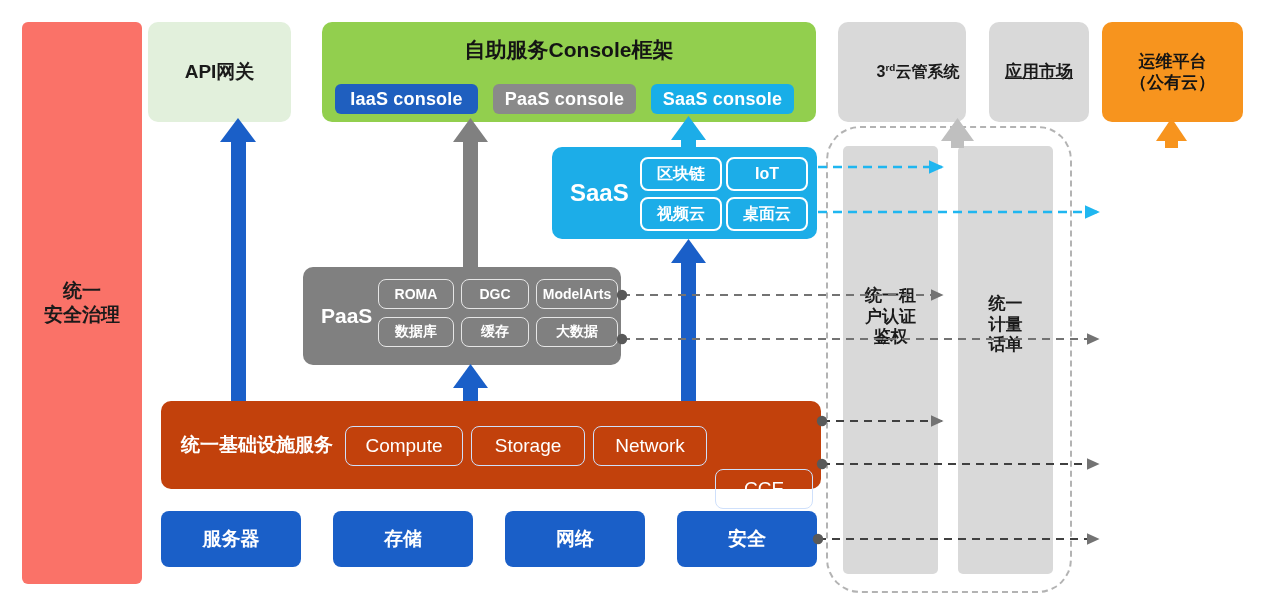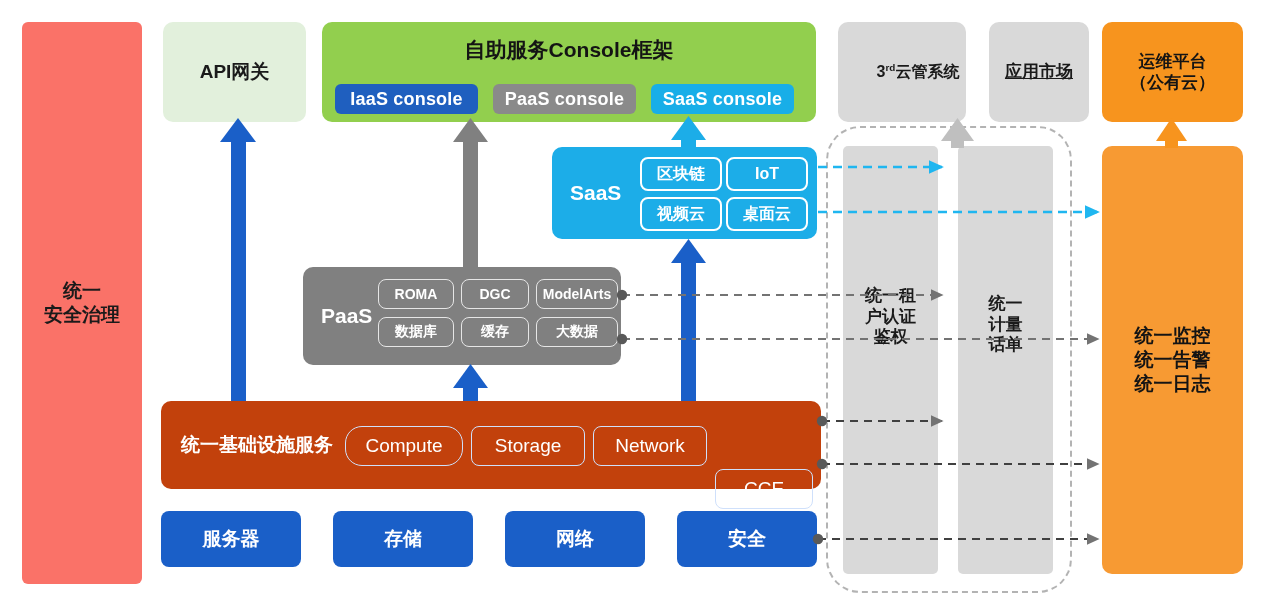--- a/index.html
+++ b/index.html
@@ -25,21 +25,21 @@
   .grey-box{background:#D9D9D9;color:#1a1a1a;font-size:16px;font-weight:600;border-radius:10px;}
   .grey-box.small{font-size:17px;}
   sup{font-size:.62em;vertical-align:super;}
 
   
   .orange-box{background:#F7941E;color:#141414;font-size:17px;font-weight:700;border-radius:10px;}
   .ops-col{background:#F79A33;color:#141414;font-size:19px;font-weight:700;border-radius:10px;}
 
   
   .saas-panel{background:#1CADE8;border-radius:10px;}
-  .saas-label{position:absolute;left:18px;top:50%;transform:translateY(-50%);color:#fff;font-size:21px;font-weight:600;}
+  .saas-label{position:absolute;left:18px;top:50%;transform:translateY(-50%);color:#fff;font-size:24px;font-weight:600;}
   .saas-item{position:absolute;border:2px solid #ffffff;border-radius:8px;color:#fff;font-size:16px;font-weight:600;display:flex;align-items:center;justify-content:center;background:transparent;}
 
   
   .paas-panel{background:#808080;border-radius:10px;}
   .paas-label{position:absolute;left:18px;top:50%;transform:translateY(-50%);color:#fff;font-size:21px;font-weight:600;}
   .paas-item{position:absolute;border:1.6px solid #e6e6e6;border-radius:8px;color:#fff;font-size:14px;font-weight:600;display:flex;align-items:center;justify-content:center;background:transparent;}
 
   
   .iaas-band{background:#c2410c;border-radius:10px;}
   .iaas-label{position:absolute;left:20px;top:50%;transform:translateY(-50%);color:#fff;font-size:19px;font-weight:600;}
@@ -61,21 +61,21 @@
 </head>
 <body>
 
 <div id="canvas">
 
   <div class="box security-col" style="left:22px;top:22px;width:120px;height:562px;flex-direction:column;">
     <span>统一</span>
     <span>安全治理</span>
   </div>
 
-  <div class="box api-gw" style="left:163px;top:22px;width:143px;height:100px;">
+  <div class="box api-gw" style="left:148px;top:22px;width:143px;height:100px;">
     <span>API网关</span>
   </div>
 
   <div class="console-frame" style="position:absolute;left:322px;top:22px;width:494px;height:100px;">
     <div class="console-title">自助服务Console框架</div>
 
     <div class="console-chip chip-iaas" style="left:13px;top:62px;width:143px;height:30px;">
       <span>IaaS console</span>
     </div>
     <div class="console-chip chip-paas" style="left:171px;top:62px;width:143px;height:30px;">
@@ -113,25 +113,20 @@
   </div>
 
   <div class="vband" style="left:958px;top:146px;width:95px;height:428px;">
     <div class="vband-label" style="top:148px;">
       <div>统一</div>
       <div>计量</div>
       <div>话单</div>
     </div>
   </div>
 
-  <div class="box ops-col" style="left:1102px;top:146px;width:141px;height:428px;flex-direction:column;">
-    <span>统一监控</span>
-    <span>统一告警</span>
-    <span>统一日志</span>
-  </div>
 
   <div class="saas-panel" style="position:absolute;left:552px;top:147px;width:265px;height:92px;">
     <div class="saas-label">SaaS</div>
     <div class="saas-item" style="left:88px;top:10px;width:78px;height:30px;">
       <span>区块链</span>
     </div>
     <div class="saas-item" style="left:174px;top:10px;width:78px;height:30px;">
       <span>IoT</span>
     </div>
     <div class="saas-item" style="left:88px;top:50px;width:78px;height:30px;">
@@ -159,21 +154,21 @@
     <div class="paas-item" style="left:158px;top:50px;width:66px;height:28px;">
       <span>缓存</span>
     </div>
     <div class="paas-item" style="left:233px;top:50px;width:80px;height:28px;">
       <span>大数据</span>
     </div>
   </div>
 
   <div class="iaas-band" style="position:absolute;left:161px;top:401px;width:660px;height:88px;">
     <div class="iaas-label">统一基础设施服务</div>
-    <div class="iaas-item" style="left:184px;top:25px;width:116px;height:38px;border-radius:17px;">
+    <div class="iaas-item" style="left:184px;top:25px;width:116px;height:38px;">
       <span>Compute</span>
     </div>
     <div class="iaas-item" style="left:310px;top:25px;width:112px;height:38px;">
       <span>Storage</span>
     </div>
     <div class="iaas-item" style="left:432px;top:25px;width:112px;height:38px;">
       <span>Network</span>
     </div>
     <div class="iaas-item" style="left:554px;top:25px;width:96px;height:38px;margin-top:43px;">
       <span>CCE</span>

